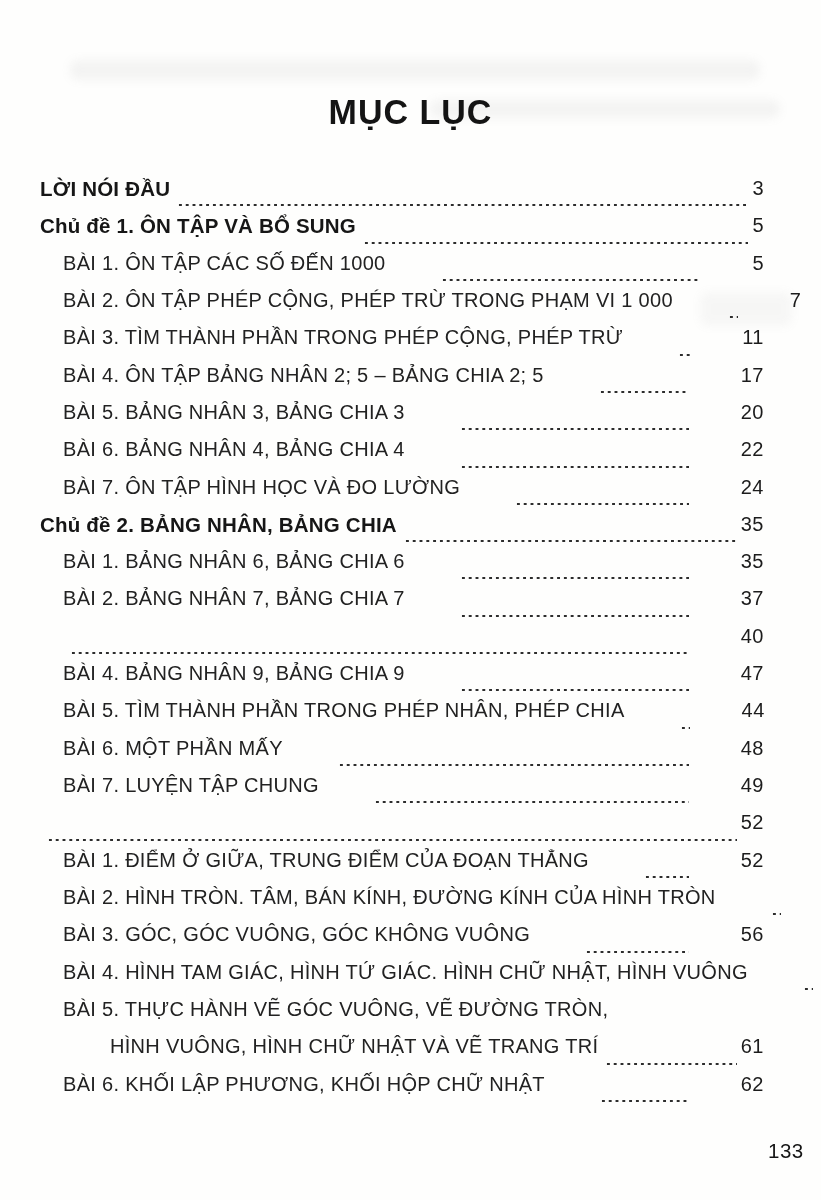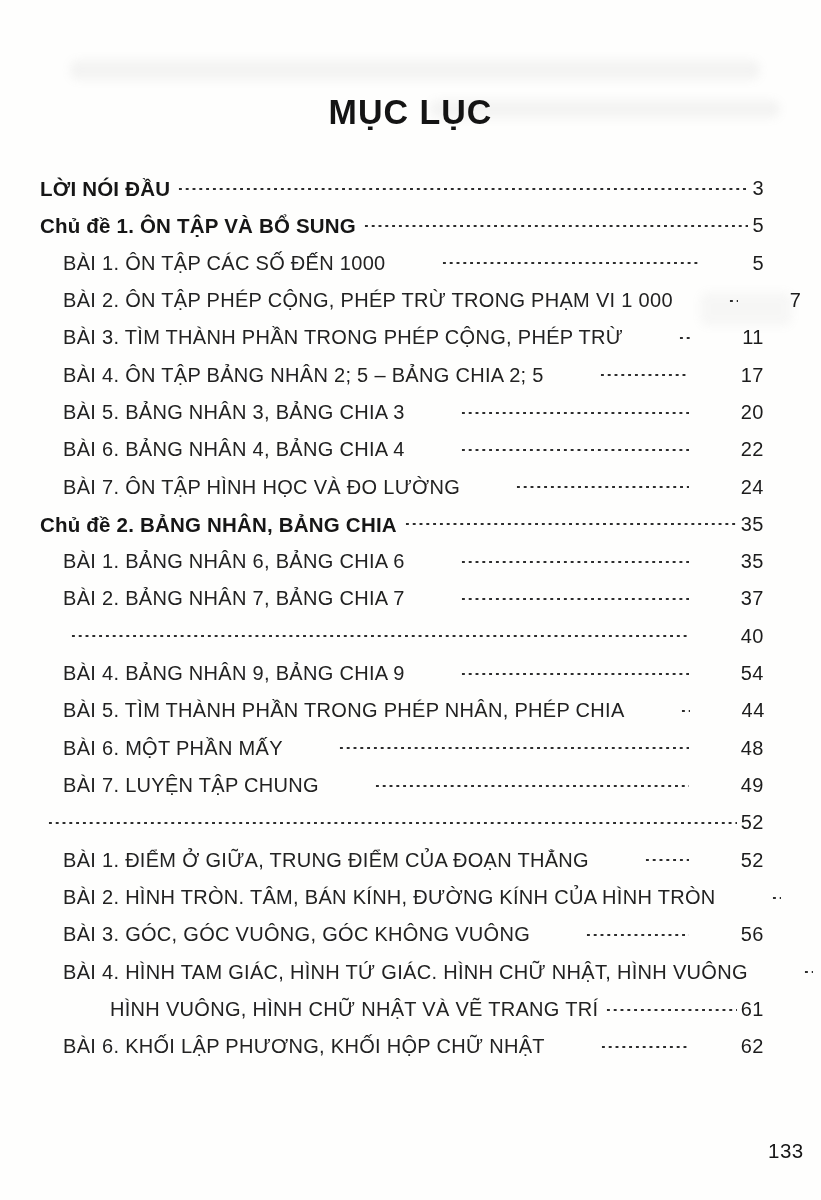--- a/index.html
+++ b/index.html
@@ -42,21 +42,21 @@
   }
 
   .toc {
     position: absolute;
     left: 40px;
     right: 57px;
     top: 170px;
   }
   .row {
     display: flex;
-    align-items: center;
+    align-items: flex-end;
     height: 37.32px;
     line-height: 37.32px;
     white-space: nowrap;
   }
   .row .label {
     font-size: 20px;
     letter-spacing: 0.3px;
     color: #222;
   }
   .row.section .label {
@@ -165,60 +165,64 @@
     <span class="leader"></span>
     <span class="num">37</span>
   </div>
       <div class="row lesson">
     <span class="leader"></span>
     <span class="num">40</span>
   </div>
       <div class="row lesson">
     <span class="label">BÀI 4. BẢNG NHÂN 9, BẢNG CHIA 9</span>
     <span class="leader"></span>
+    <span class="num">47</span>
+  </div>
+      <div class="row lesson">
+    <span class="label">BÀI 5. TÌM THÀNH PHẦN TRONG PHÉP NHÂN, PHÉP CHIA</span>
+    <span class="leader"></span>
+    <span class="num">44</span>
+  </div>
+      <div class="row lesson">
+    <span class="label">BÀI 6. MỘT PHẦN MẤY</span>
+    <span class="leader"></span>
+    <span class="num">48</span>
+  </div>
+      <div class="row lesson">
+    <span class="label">BÀI 7. LUYỆN TẬP CHUNG</span>
+    <span class="leader"></span>
+    <span class="num">49</span>
+  </div>
+      <div class="row section">
+    <span class="leader"></span>
+    <span class="num">52</span>
+  </div>
+      <div class="row lesson">
+    <span class="label">BÀI 1. ĐIỂM Ở GIỮA, TRUNG ĐIỂM CỦA ĐOẠN THẲNG</span>
+    <span class="leader"></span>
+    <span class="num">52</span>
+  </div>
+      <div class="row lesson">
+    <span class="label">BÀI 2. HÌNH TRÒN. TÂM, BÁN KÍNH, ĐƯỜNG KÍNH CỦA HÌNH TRÒN</span>
+    <span class="leader"></span>
     <span class="num">54</span>
   </div>
       <div class="row lesson">
-    <span class="label">BÀI 5. TÌM THÀNH PHẦN TRONG PHÉP NHÂN, PHÉP CHIA</span>
-    <span class="leader"></span>
-    <span class="num">44</span>
-  </div>
-      <div class="row lesson">
-    <span class="label">BÀI 6. MỘT PHẦN MẤY</span>
-    <span class="leader"></span>
-    <span class="num">48</span>
-  </div>
-      <div class="row lesson">
-    <span class="label">BÀI 7. LUYỆN TẬP CHUNG</span>
-    <span class="leader"></span>
-    <span class="num">49</span>
-  </div>
-      <div class="row section">
-    <span class="leader"></span>
-    <span class="num">52</span>
-  </div>
-      <div class="row lesson">
-    <span class="label">BÀI 1. ĐIỂM Ở GIỮA, TRUNG ĐIỂM CỦA ĐOẠN THẲNG</span>
-    <span class="leader"></span>
-    <span class="num">52</span>
-  </div>
-      <div class="row lesson">
-    <span class="label">BÀI 2. HÌNH TRÒN. TÂM, BÁN KÍNH, ĐƯỜNG KÍNH CỦA HÌNH TRÒN</span>
-    <span class="leader"></span>
-    <span class="num">54</span>
-  </div>
-      <div class="row lesson">
     <span class="label">BÀI 3. GÓC, GÓC VUÔNG, GÓC KHÔNG VUÔNG</span>
     <span class="leader"></span>
     <span class="num">56</span>
   </div>
       <div class="row lesson">
     <span class="label">BÀI 4. HÌNH TAM GIÁC, HÌNH TỨ GIÁC. HÌNH CHỮ NHẬT, HÌNH VUÔNG</span>
     <span class="leader"></span>
     <span class="num">58</span>
+  </div>
+      <div class="row lesson nopage">
+    <span class="label">BÀI 5. THỰC HÀNH VẼ GÓC VUÔNG, VẼ ĐƯỜNG TRÒN,</span>
+
   </div>
       <div class="row cont">
     <span class="label">HÌNH VUÔNG, HÌNH CHỮ NHẬT VÀ VẼ TRANG TRÍ</span>
     <span class="leader"></span>
     <span class="num">61</span>
   </div>
       <div class="row lesson">
     <span class="label">BÀI 6. KHỐI LẬP PHƯƠNG, KHỐI HỘP CHỮ NHẬT</span>
     <span class="leader"></span>
     <span class="num">62</span>

